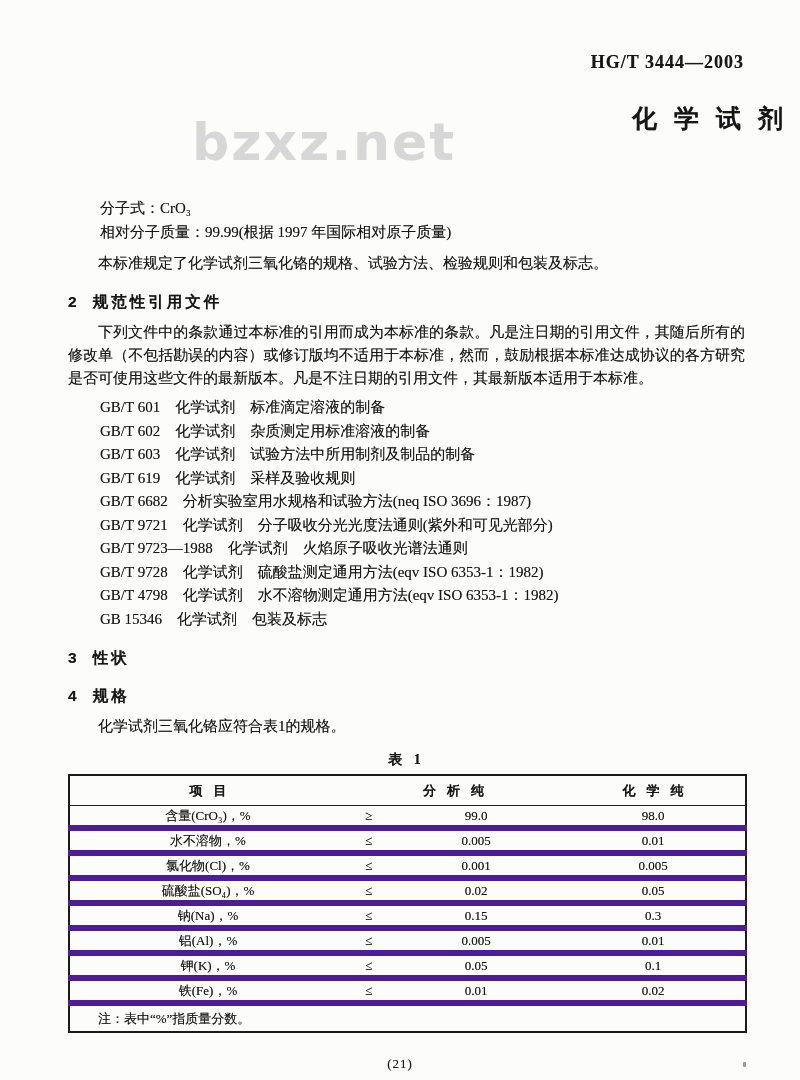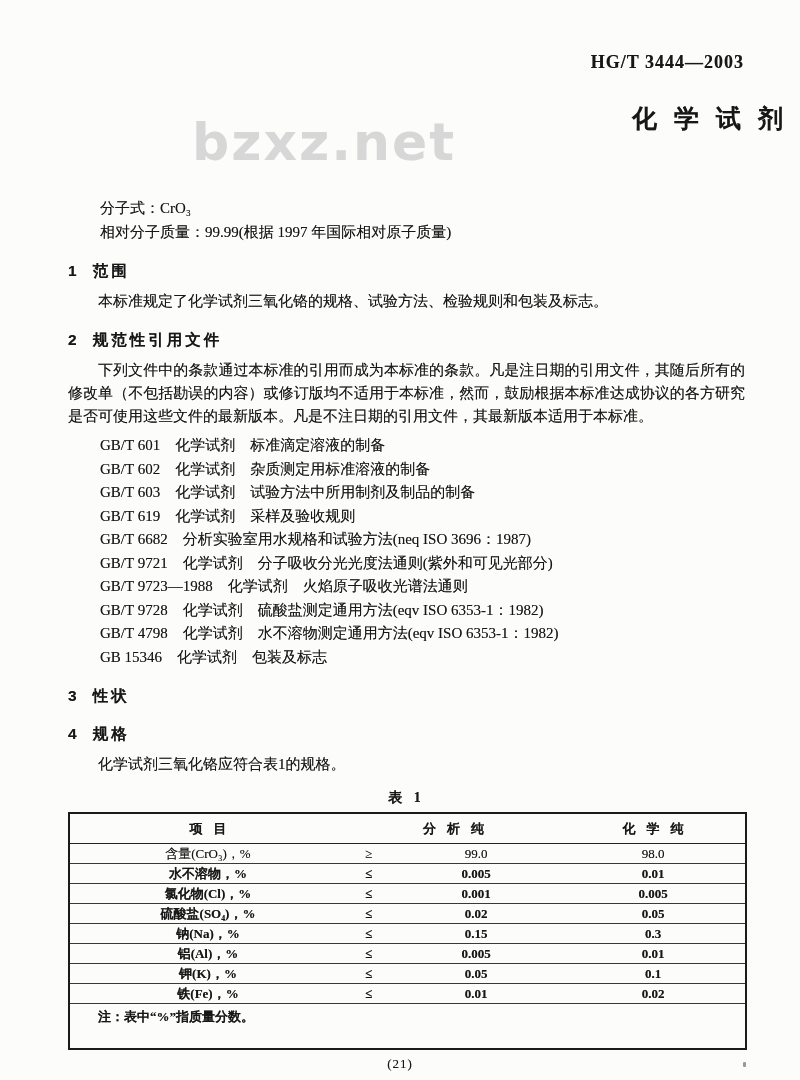--- a/index.html
+++ b/index.html
@@ -48,24 +48,24 @@
   table.spec {
     margin-top:4px; width:677px; border-collapse:collapse;
     border:2px solid #1b1b1b; font-size:13px; table-layout:fixed;
   }
   table.spec th {
     font-family:"Liberation Sans","DejaVu Sans",sans-serif;
     font-weight:bold; letter-spacing:11px; text-indent:11px;
     height:29px; border-bottom:1.5px solid #222; text-align:center; padding:0;
   }
   table.spec td { height:19px; padding:0; text-align:center; }
-  table.spec tbody tr + tr td { border-top:1px solid #4c1d95;font-weight:bold; }
+  table.spec tbody tr + tr td { border-top:6px solid #4c1d95; }
   td.item-cell { text-align:left; padding-left:7px; }
   tr.note-row td {
-    border-top:1px solid #4c4c4c; text-align:left; padding:3px 0 21px 28px; height:20px;
+    border-top:1px solid #4c4c4c; text-align:left; padding:3px 0 2px 28px; height:20px;
   }
   .page-number {
     position:absolute; bottom:8px; left:0; width:100%; z-index:1;
     text-align:center; font-size:13px; letter-spacing:1px;
   }
   .speck { position:absolute; right:54px; bottom:13px; width:3px; height:5px;
     background:#9a9a9a; border-radius:1px; z-index:1; }
 </style>
 </head>
 <body>
@@ -76,23 +76,20 @@
 
   <div class="watermark">bzxz.net</div>
 
   <div class="title-line title-1">化学试剂</div>
 
   <div class="content">
 
     <p class="intro-line">分子式：CrO₃</p>
     <p class="intro-line">相对分子质量：99.99(根据 1997 年国际相对原子质量)</p>
 
-    <h2 class="sec">
-      <span class="sec-num">1</span><span class="sec-title">范围</span>
-    </h2>
     <p class="body-text">本标准规定了化学试剂三氧化铬的规格、试验方法、检验规则和包装及标志。</p>
 
     <h2 class="sec">
       <span class="sec-num">2</span><span class="sec-title">规范性引用文件</span>
     </h2>
     <p class="body-text">下列文件中的条款通过本标准的引用而成为本标准的条款。凡是注日期的引用文件，其随后所有的修改单（不包括勘误的内容）或修订版均不适用于本标准，然而，鼓励根据本标准达成协议的各方研究是否可使用这些文件的最新版本。凡是不注日期的引用文件，其最新版本适用于本标准。</p>
 
     <ul class="refs">
       <li>GB/T 601　化学试剂　标准滴定溶液的制备</li>
       <li>GB/T 602　化学试剂　杂质测定用标准溶液的制备</li>

